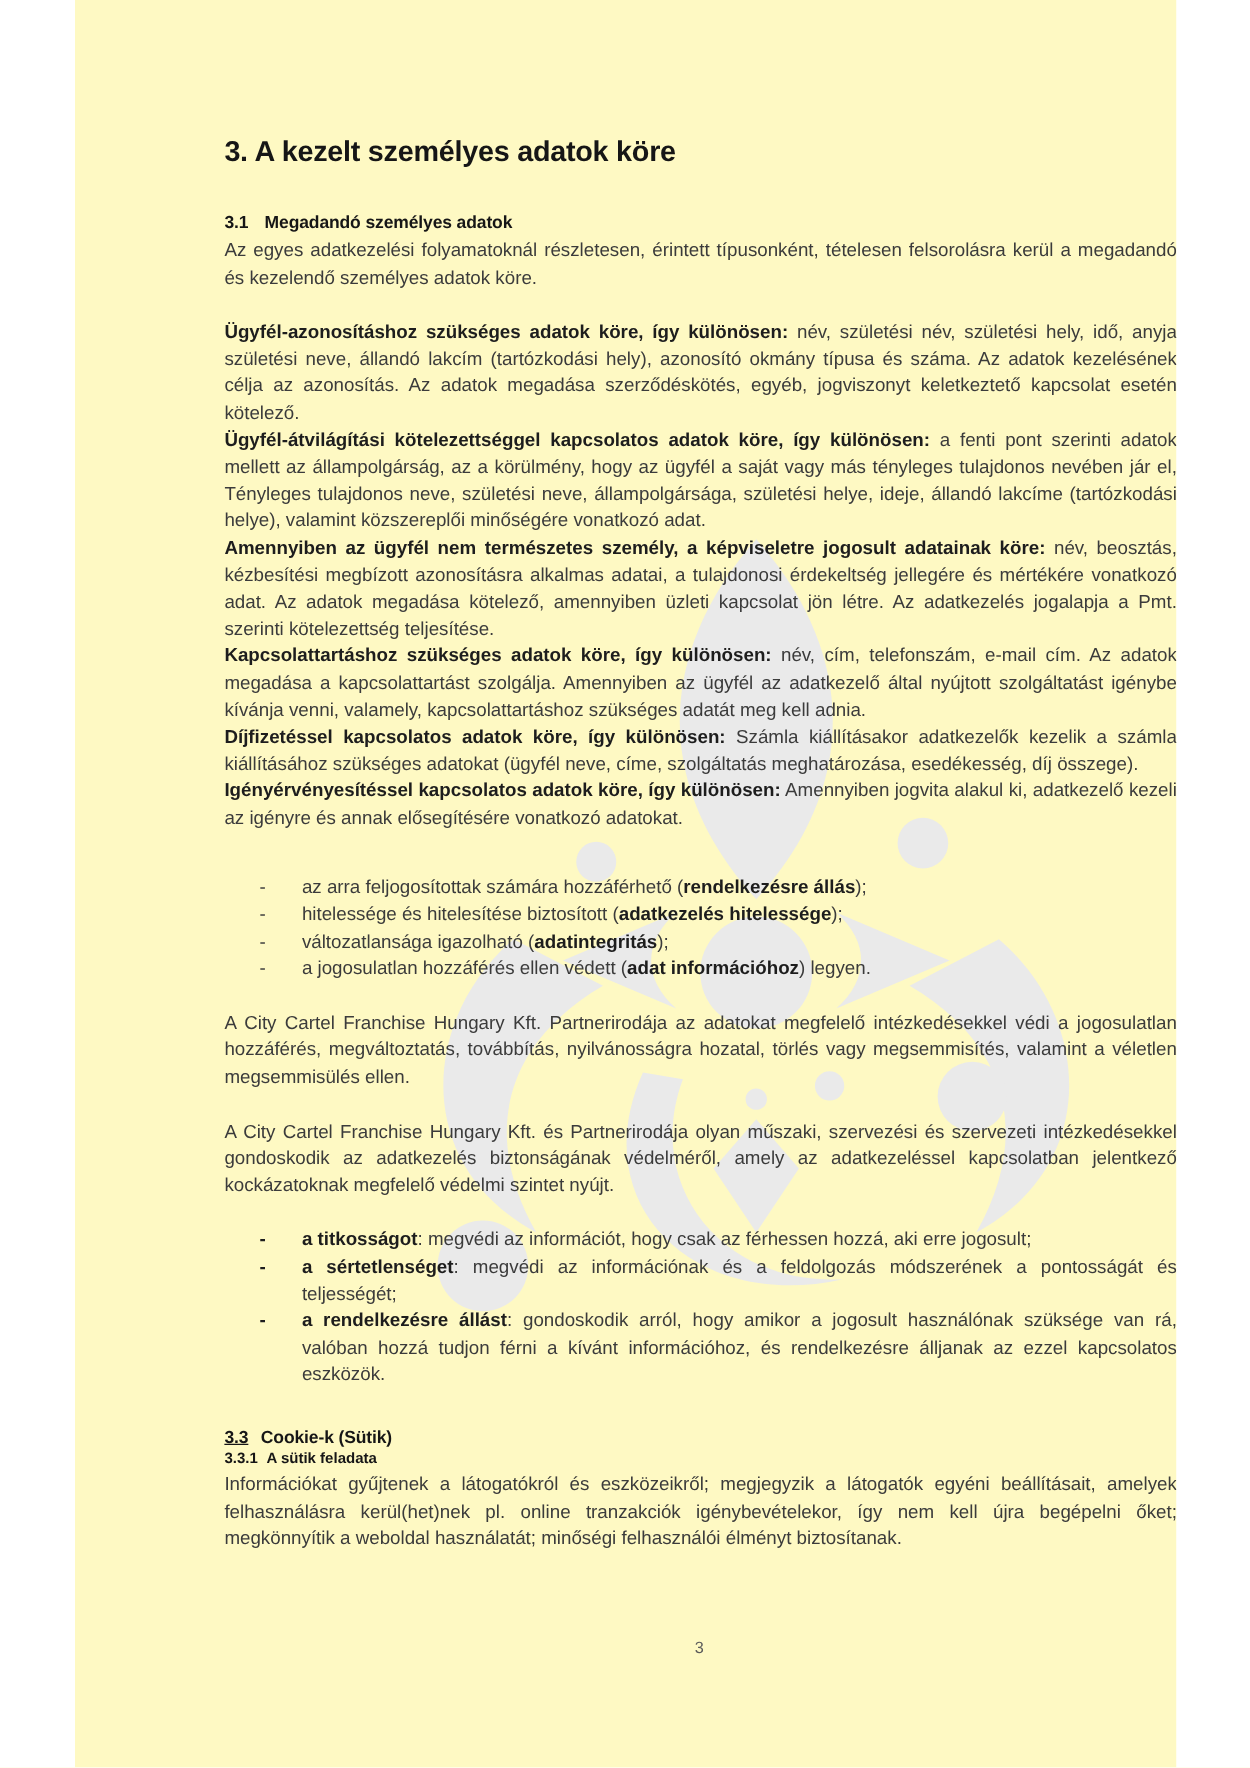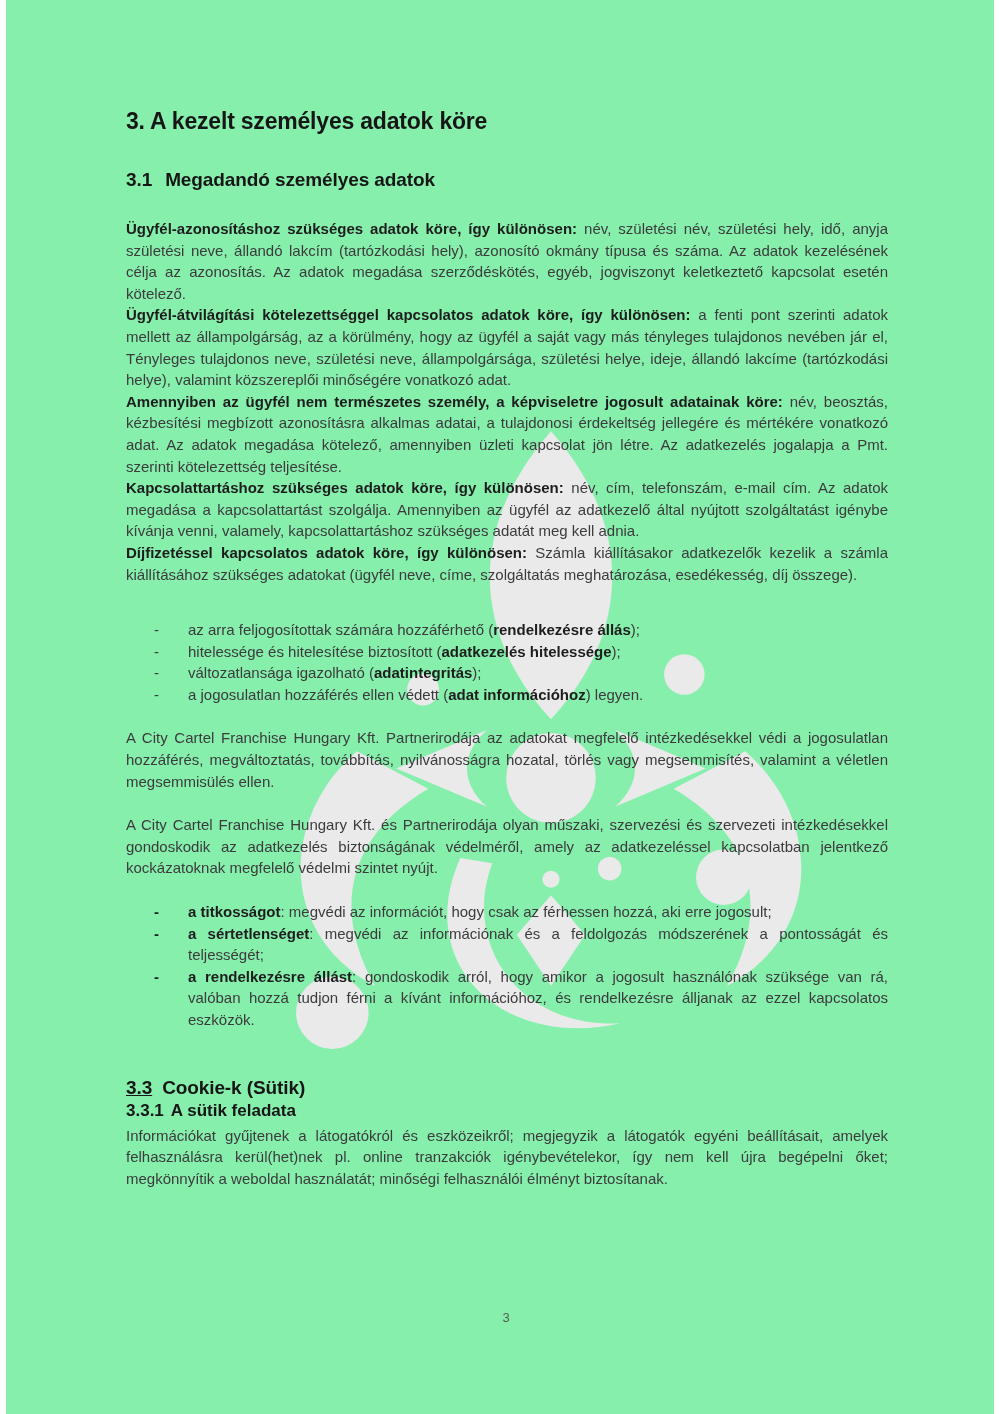--- a/index.html
+++ b/index.html
@@ -1,42 +1,42 @@
 <!DOCTYPE html>
 <html lang="hu"><head>
 <meta charset="utf-8">
 <style>
   html,body{margin:0;padding:0;background:#ffffff;}
   .page{
     position:relative;
-    width:988px;height:1414px;
-    background:#86efac;
+    width:881px;height:1414px;
+    background:#fef9c3;
     font-family:"Liberation Sans","DejaVu Sans",sans-serif;
     color:#3b3b3b;
     overflow:hidden;
     margin:0 auto;
   }
   .watermark{
     position:absolute;left:215px;top:410px;width:660px;height:640px;
     z-index:0;pointer-events:none;
   }
   .content{
     position:absolute;left:120px;top:108px;width:762px;z-index:1;
   }
   h1.doc-title{
     font-size:23px;font-weight:bold;color:#161616;
     letter-spacing:-0.2px;margin:0 0 34px 0;
   }
   h2.sec{
-    font-size:19px;font-weight:bold;color:#161616;
-    margin:16px 0 5px 0;letter-spacing:-0.1px;
+    font-size:14px;font-weight:bold;color:#161616;
+    margin:0 0 5px 0;letter-spacing:-0.1px;
   }
   h2.sec .num{margin-right:13px;}
   h3.subsec{
-    font-size:17px;font-weight:bold;color:#161616;
+    font-size:12px;font-weight:bold;color:#161616;
     margin:0 0 4px 0;
   }
   h3.subsec .num{margin-right:7px;}
   p{
     font-size:15px;line-height:21.6px;margin:0;
     text-align:justify;color:#3b3b3b;
   }
   p strong, .li strong{color:#1d1d1d;}
   .gap-s{height:22px;}
   .gap-m{height:30px;}
@@ -75,28 +75,30 @@
     </g>
   </svg>
 
   <div class="content">
 
     <h1 class="doc-title">3. A kezelt személyes adatok köre</h1>
 
     <h2 class="sec">
       <span class="num">3.1</span><span>Megadandó személyes adatok</span>
     </h2>
+    <p>Az egyes adatkezelési folyamatoknál részletesen, érintett típusonként, tételesen felsorolásra kerül a megadandó és kezelendő személyes adatok köre.</p>
 
     <div class="gap-s"></div>
 
     <p><strong>Ügyfél-azonosításhoz szükséges adatok köre, így különösen:</strong><span> név, születési név, születési hely, idő, anyja születési neve, állandó lakcím (tartózkodási hely), azonosító okmány típusa és száma. Az adatok kezelésének célja az azonosítás. Az adatok megadása szerződéskötés, egyéb, jogviszonyt keletkeztető kapcsolat esetén kötelező.</span></p>
     <p><strong>Ügyfél-átvilágítási kötelezettséggel kapcsolatos adatok köre, így különösen:</strong><span> a fenti pont szerinti adatok mellett az állampolgárság, az a körülmény, hogy az ügyfél a saját vagy más tényleges tulajdonos nevében jár el, Tényleges tulajdonos neve, születési neve, állampolgársága, születési helye, ideje, állandó lakcíme (tartózkodási helye), valamint közszereplői minőségére vonatkozó adat.</span></p>
     <p><strong>Amennyiben az ügyfél nem természetes személy, a képviseletre jogosult adatainak köre:</strong><span>  név, beosztás, kézbesítési megbízott azonosításra alkalmas adatai, a tulajdonosi érdekeltség jellegére és mértékére vonatkozó adat. Az adatok megadása kötelező, amennyiben üzleti kapcsolat jön létre. Az adatkezelés jogalapja a Pmt. szerinti kötelezettség teljesítése.</span></p>
     <p><strong>Kapcsolattartáshoz szükséges adatok köre, így különösen:</strong><span> név, cím, telefonszám, e-mail cím. Az adatok megadása a kapcsolattartást szolgálja. Amennyiben az ügyfél az adatkezelő által nyújtott szolgáltatást igénybe kívánja venni, valamely, kapcsolattartáshoz szükséges adatát meg kell adnia.</span></p>
     <p><strong>Díjfizetéssel kapcsolatos adatok köre, így különösen:</strong><span> Számla kiállításakor adatkezelők kezelik a számla kiállításához szükséges adatokat (ügyfél neve, címe, szolgáltatás meghatározása, esedékesség, díj összege).</span></p>
+    <p><strong>Igényérvényesítéssel kapcsolatos adatok köre, így különösen:</strong><span> Amennyiben jogvita alakul ki, adatkezelő kezeli az igényre és annak elősegítésére vonatkozó adatokat.</span></p>
 
     <div class="gap-sec"></div>
 
 
     <div class="list">
       <div class="li">
         <span class="dash">-</span>
         <span class="txt"><span>az arra feljogosítottak számára hozzáférhető (</span><strong>rendelkezésre állás</strong><span>);</span></span>
       </div>
       <div class="li">

